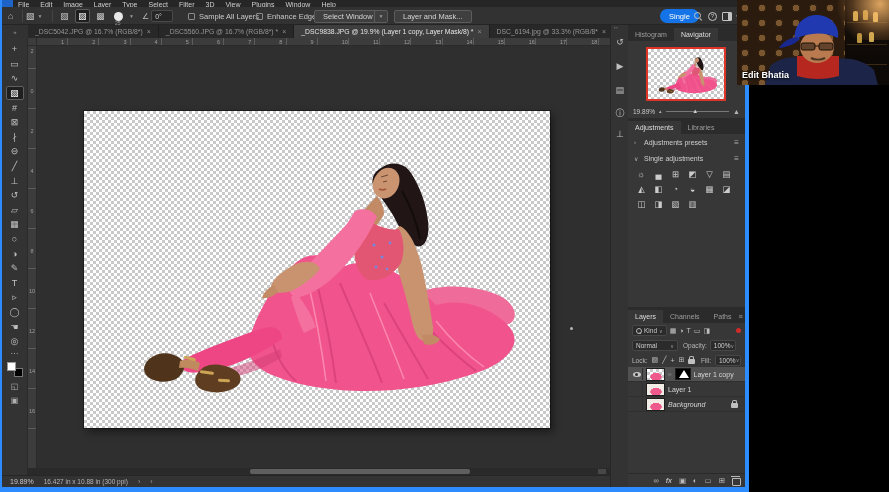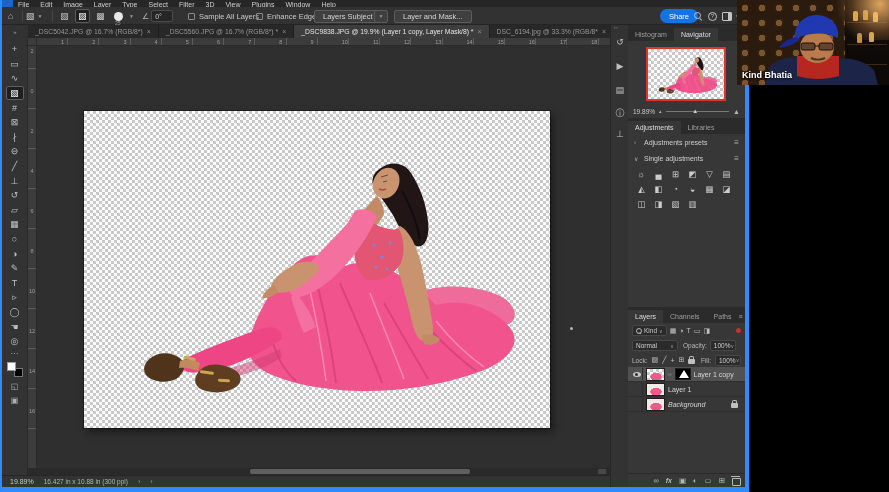--- a/index.html
+++ b/index.html
@@ -230,33 +230,33 @@
       </div>
       <div class="ob cb" style="left:186px;text-align:right;">
         <span class="cbbox"></span>
         <span class="cblabel">Sample All Layers</span>
       </div>
       <div class="ob cb" style="left:254px;">
         <span class="cbbox"></span>
         <span class="cblabel">Enhance Edge</span>
       </div>
       <div class="ob" style="left:312px;">
-          <span class="obbtn">Layers Subject</span>
+          <span class="obbtn">Select Window</span>
         </div>
       <div class="ob" style="left:372px;">
           <span class="chevbox">
             <span class="chev">▼</span>
           </span>
         </div>
       <div class="ob" style="left:392px;">
           <span class="obbtn">Layer and Mask...</span>
         </div>
 
       <div class="sharepill">
-          <span>Share</span>
+          <span>Single</span>
         </div>
       <div class="ob" style="left:692px;">
           <span class="mag"></span>
         </div>
       <div class="ob" style="left:706px;">
           <span class="helpc">?</span>
         </div>
       <div class="ob" style="left:720px;">
           <span class="wsicon"></span>
         </div>
@@ -621,15 +621,15 @@
       <path d="M28,85 L33,66 C43,58 56,55 65,59 L100,59 C115,57 129,62 137,70 L141,85 Z" fill="#1c2547"></path>
       <path d="M60,56 L102,56 L102,76 C88,80 74,80 60,76 Z" fill="#b5271f"></path>
       <ellipse cx="80" cy="47" rx="17" ry="16" fill="#b97a4f"></ellipse>
       <path d="M58,39 C56,25 68,14 81,15 C94,16 103,26 101,38 C87,31 70,33 58,39 Z" fill="#2038b0"></path>
       <path d="M58,37 C50,39 44,44 42,48 C52,47 62,42 63,38 Z" fill="#18288f"></path>
       <rect x="64" y="43" width="14" height="7" rx="2" fill="rgba(30,22,14,0.55)" stroke="#1a1208" stroke-width="1"></rect>
       <rect x="82" y="43" width="14" height="7" rx="2" fill="rgba(30,22,14,0.55)" stroke="#1a1208" stroke-width="1"></rect>
       <line x1="78" y1="46" x2="82" y2="46" stroke="#1a1208" stroke-width="1"></line>
       <path d="M74,58 C78,60 84,60 88,58" stroke="#4a3324" stroke-width="2" fill="none"></path>
     </svg>
-    <span class="wc-name">Kind Bhatia</span>
+    <span class="wc-name">Edit Bhatia</span>
   </div>
 </div>
 
 </body></html>

